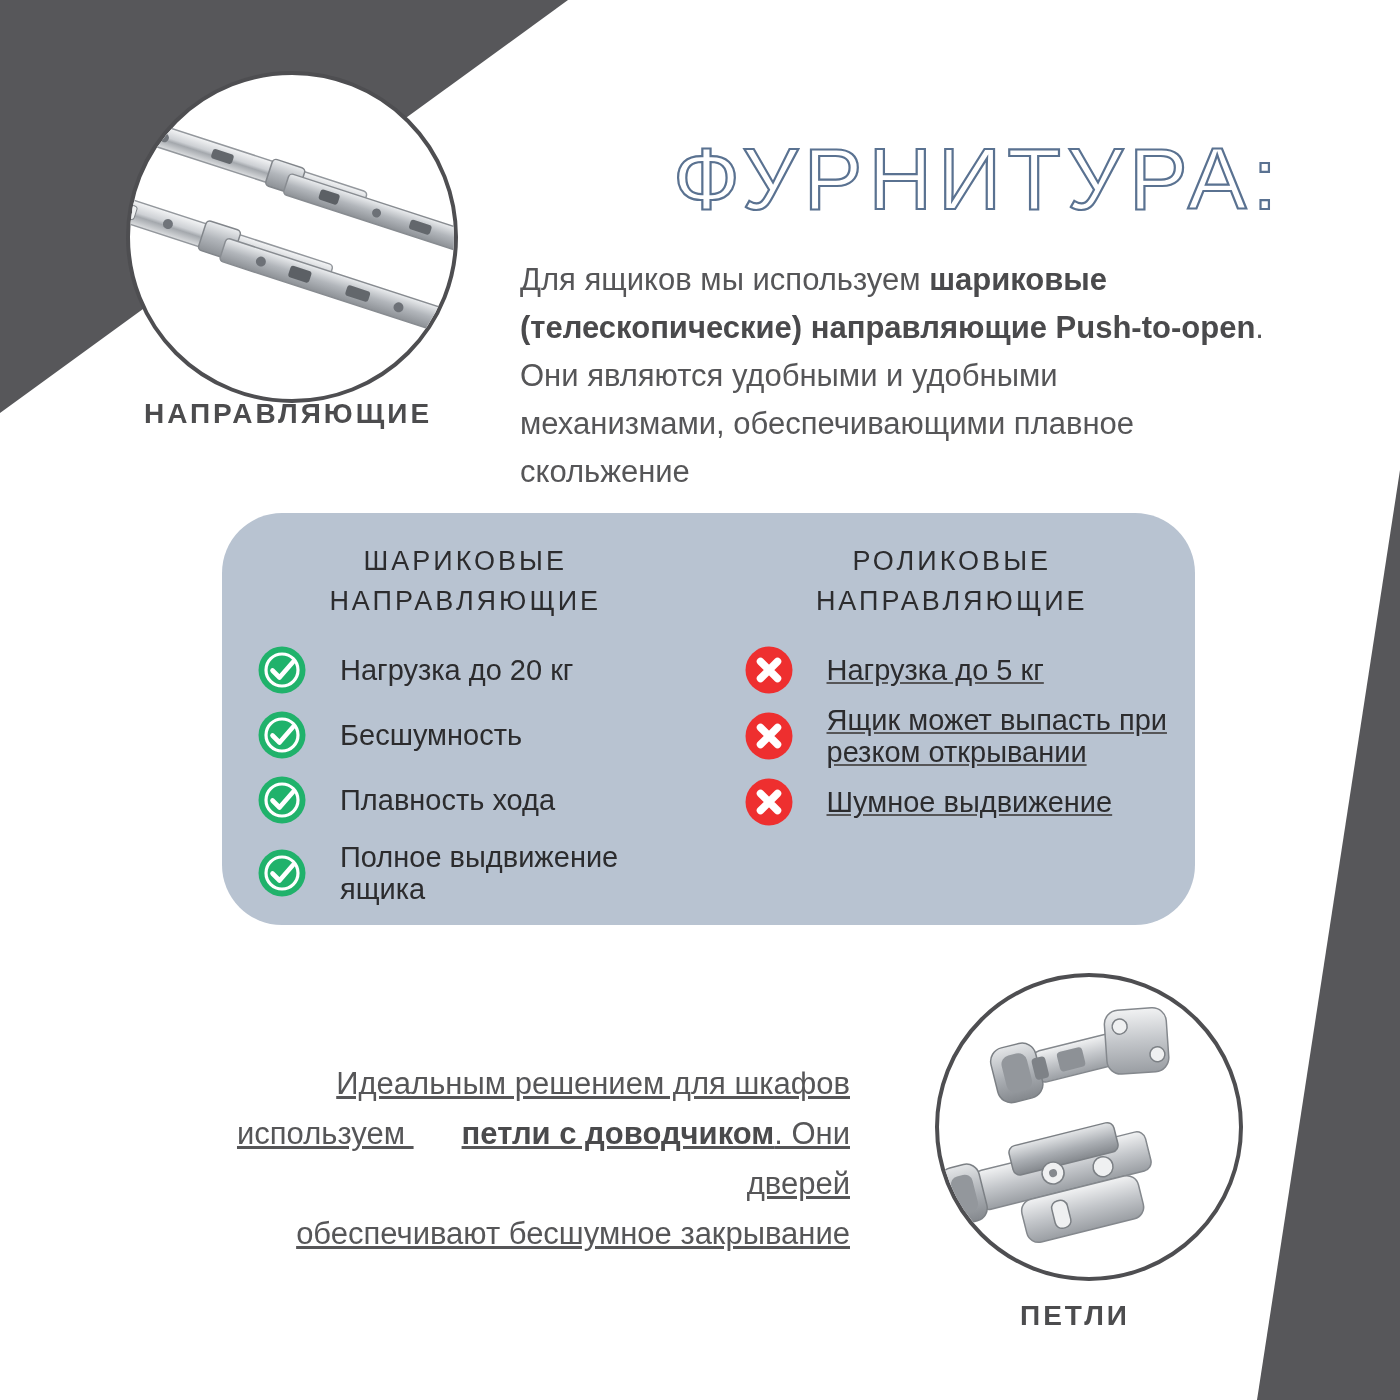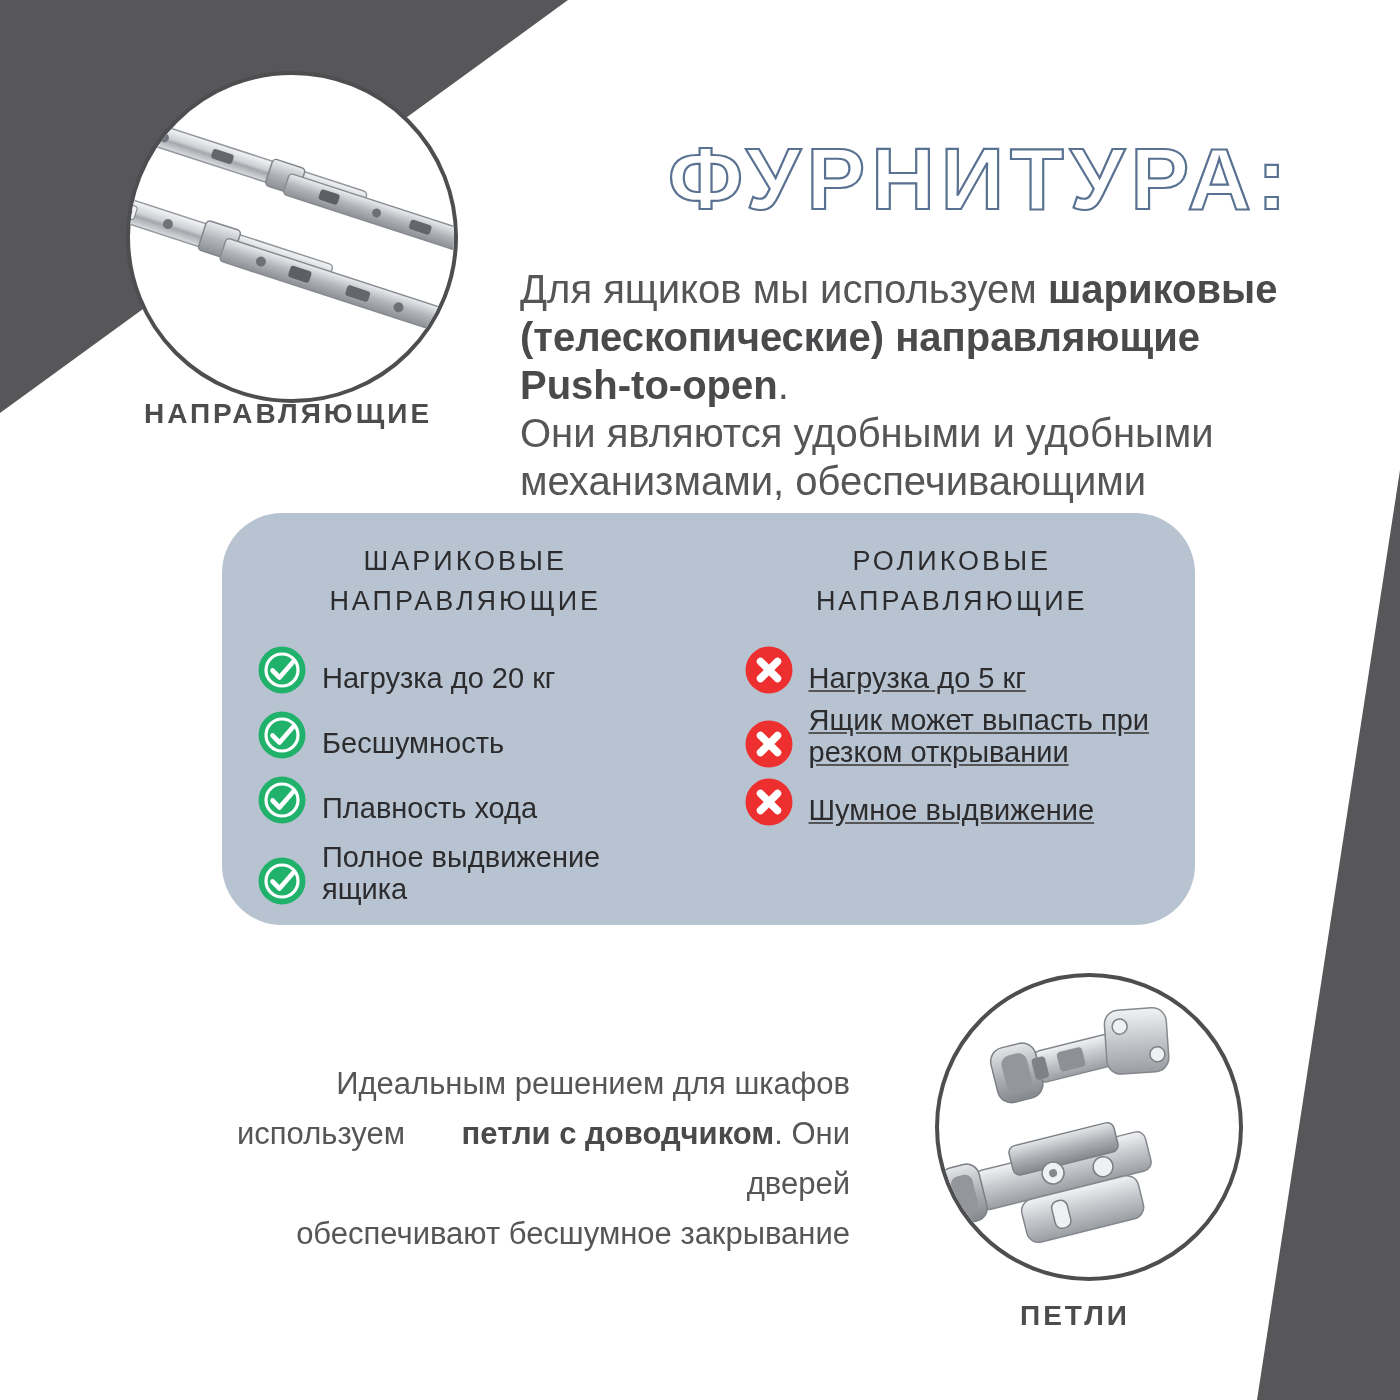--- a/index.html
+++ b/index.html
@@ -17,47 +17,47 @@
   .photo-circle.guides{left:126px;top:71px;width:324px;height:324px;}
   .photo-circle.hinges{left:935px;top:973px;width:300px;height:300px;}
   .photo-circle svg{display:block;}
   
   .caption{position:absolute;font-weight:700;color:#4c4c4e;letter-spacing:3px;font-size:28px;text-align:center;}
   .caption.guides-cap{left:126px;top:398px;width:324px;}
   .caption.hinges-cap{left:925px;top:1300px;width:300px;}
   
   .title{
     position:absolute;left:668px;top:76px;width:620px;text-align:center;
-    font-size:88px;font-weight:700;letter-spacing:6px;line-height:1;
+    font-size:88px;font-weight:400;letter-spacing:6px;line-height:1;
     color:#ffffff;-webkit-text-stroke:2.2px #5a7291;
   }
   
-  .intro{position:absolute;left:520px;top:225px;width:760px;font-size:40px;line-height:48px;color:#565658;}
+  .intro{position:absolute;left:520px;top:225px;width:760px;font-size:31px;line-height:48px;color:#565658;}
   .intro .ln{display:block;}
   .intro b{color:#4a4a4c;}
   
   .card{
     position:absolute;left:222px;top:513px;width:973px;height:412px;
     background:#b8c3d1;border-radius:60px;display:flex;
   }
   .col{width:50%;box-sizing:border-box;padding:28px 0 0 36px;display:flex;flex-direction:column;}
   .col-title{
     width:100%;box-sizing:border-box;padding-right:36px;text-align:center;
     font-size:27px;letter-spacing:3px;color:#2c2c2e;line-height:40px;font-weight:400;
   }
   .rows{margin-top:25px;display:flex;flex-direction:column;}
   .rows.left{gap:17px;}
   .rows.right{gap:10px;text-decoration:underline;}
-  .row{display:flex;align-items:flex-end;gap:16px;min-height:48px;}
+  .row{display:flex;align-items:center;gap:34px;min-height:48px;}
   .row .icon{width:48px;height:48px;flex:0 0 48px;}
   .row .row-text{font-size:29px;line-height:32px;color:#2c2c2e;max-width:345px;}
   
   .hinge-text{position:absolute;left:150px;top:1028px;width:700px;text-align:right;
               font-size:31px;line-height:50px;color:#565658;}
-  .hinge-text .ln{display:block;}
+  .hinge-text .ln{display:block;text-decoration:underline;}
   .hinge-text b{color:#4a4a4c;margin-left:48px;}
 </style>
 </head>
 <body>
 
 <div class="canvas">
 
   <div class="tri-tl"></div>
   <div class="tri-br"></div>
 

